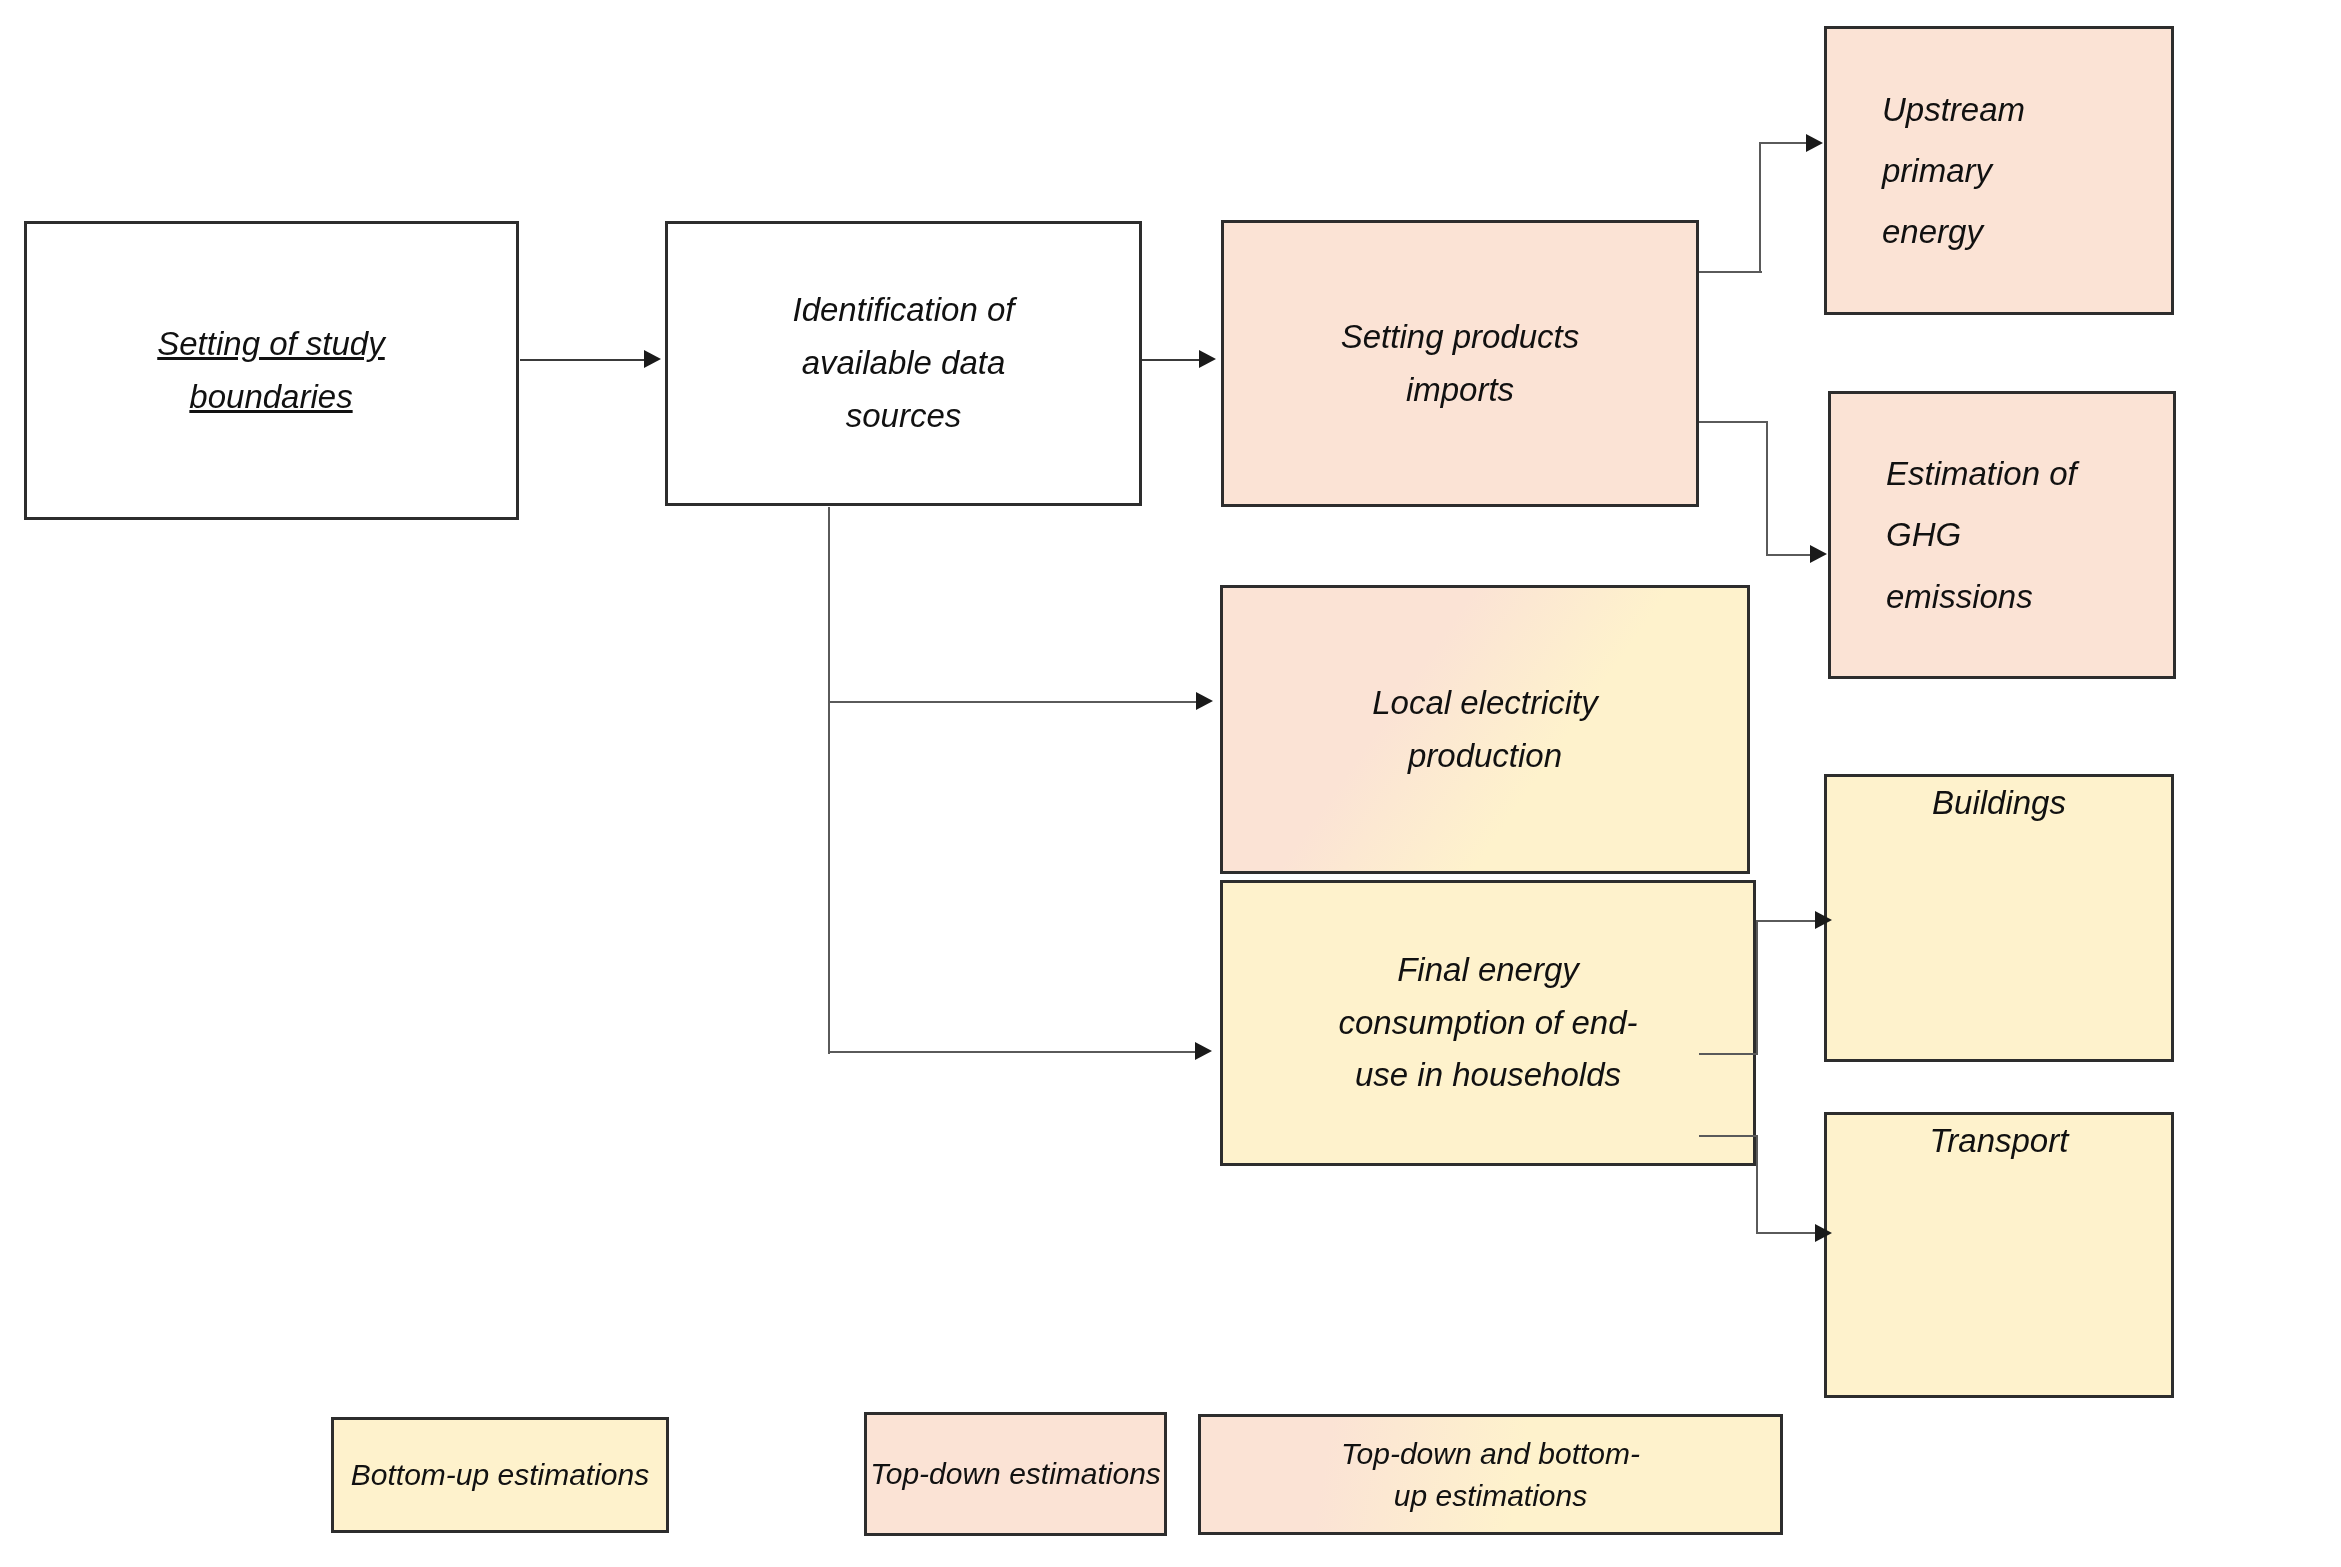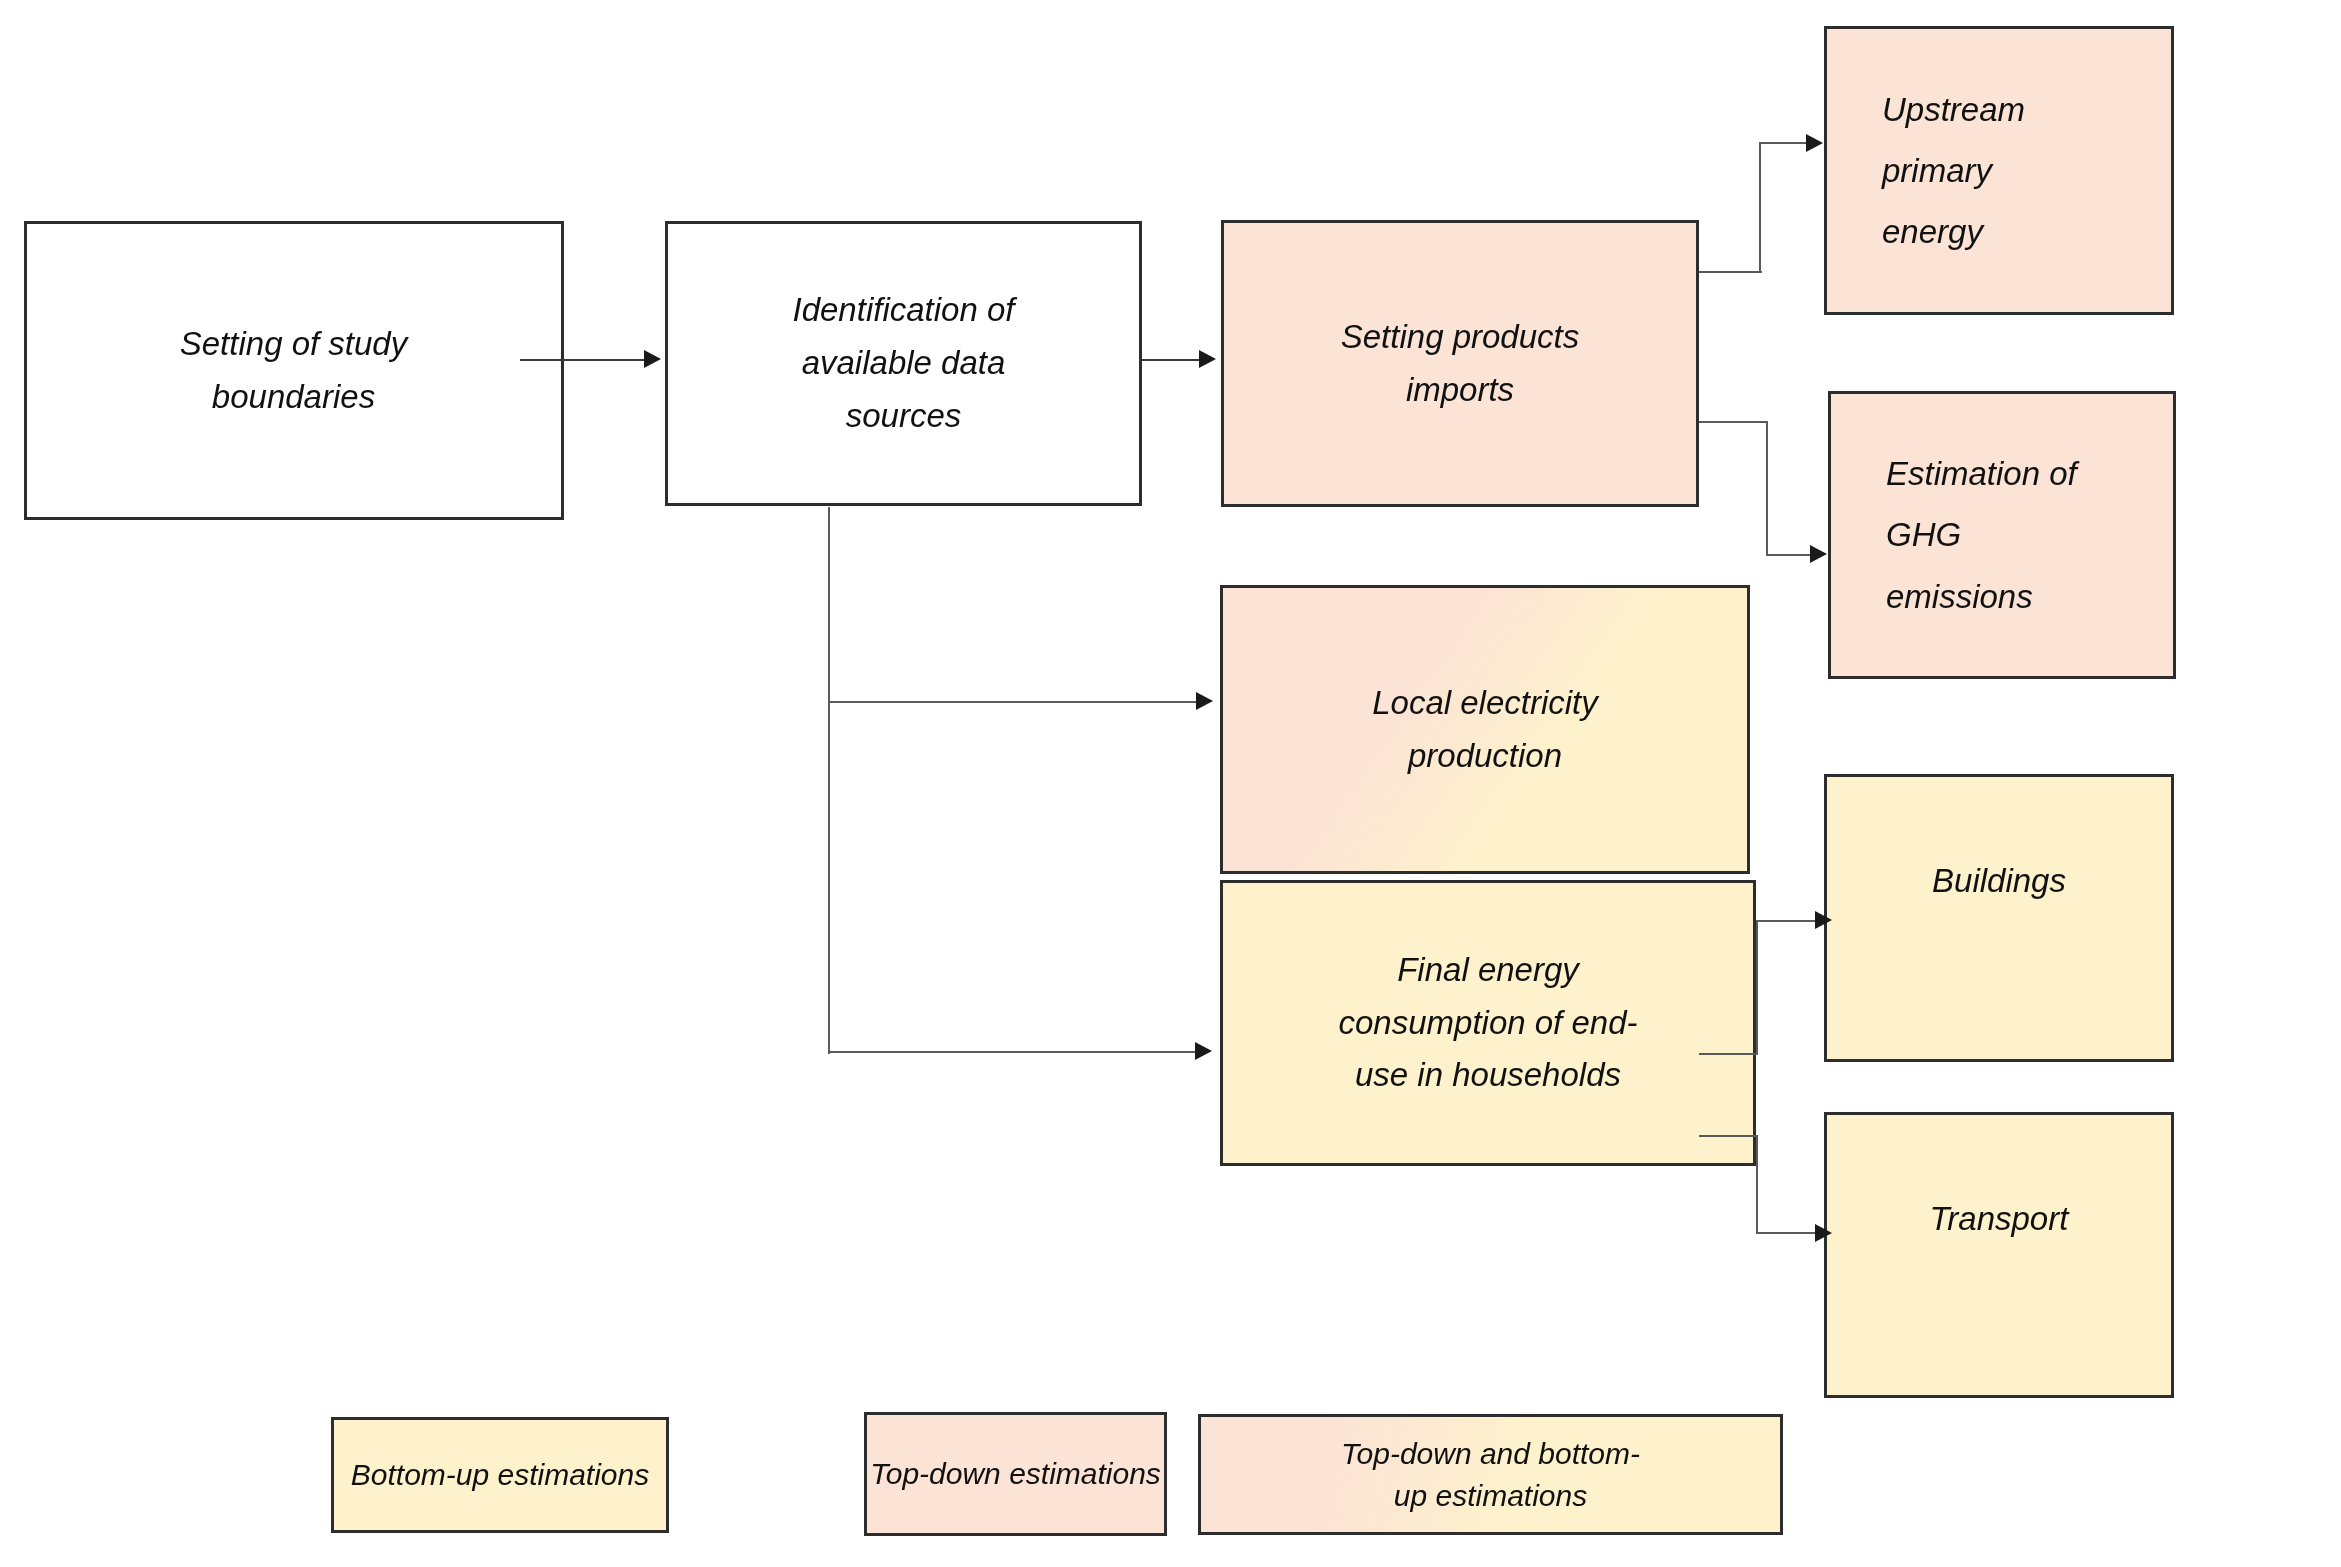--- a/index.html
+++ b/index.html
@@ -30,24 +30,23 @@
   .yellow-node{background:#fef2cc;}
   .gradient-node{background:linear-gradient(125deg,#fbe3d5 0%,#fbe3d5 35%,#fef2cc 62%,#fef2cc 100%);}
   .left-text{
     justify-content:flex-start;
     text-align:left;
     padding-left:55px;
     line-height:1.85;
   }
   .top-text{
     align-items:flex-start;
-    padding-top:78px;
   }
   
-  #node-setting        {left:23.5px;   top:221px;  width:540px; height:299px;}
+  #node-setting        {left:23.5px;   top:221px;  width:495px; height:299px;text-decoration:underline;}
   #node-identification {left:665px;  top:221px;  width:477px; height:285px;}
   #node-energy-imports {left:1221px; top:220px;  width:478px; height:287px;}
   #node-upstream       {left:1824px; top:26px;   width:350px; height:289px;}
   #node-ghg            {left:1828px; top:391px;  width:348px; height:288px;}
   #node-local-elec     {left:1220px; top:585px;  width:530px; height:289px;}
   #node-final-energy   {left:1220px; top:880px; width:536px; height:286px;}
   #node-buildings      {left:1824px; top:774px;  width:350px; height:288px;}
   #node-transport      {left:1824px; top:1112px; width:350px; height:286px;}
   
   .legend-box{

